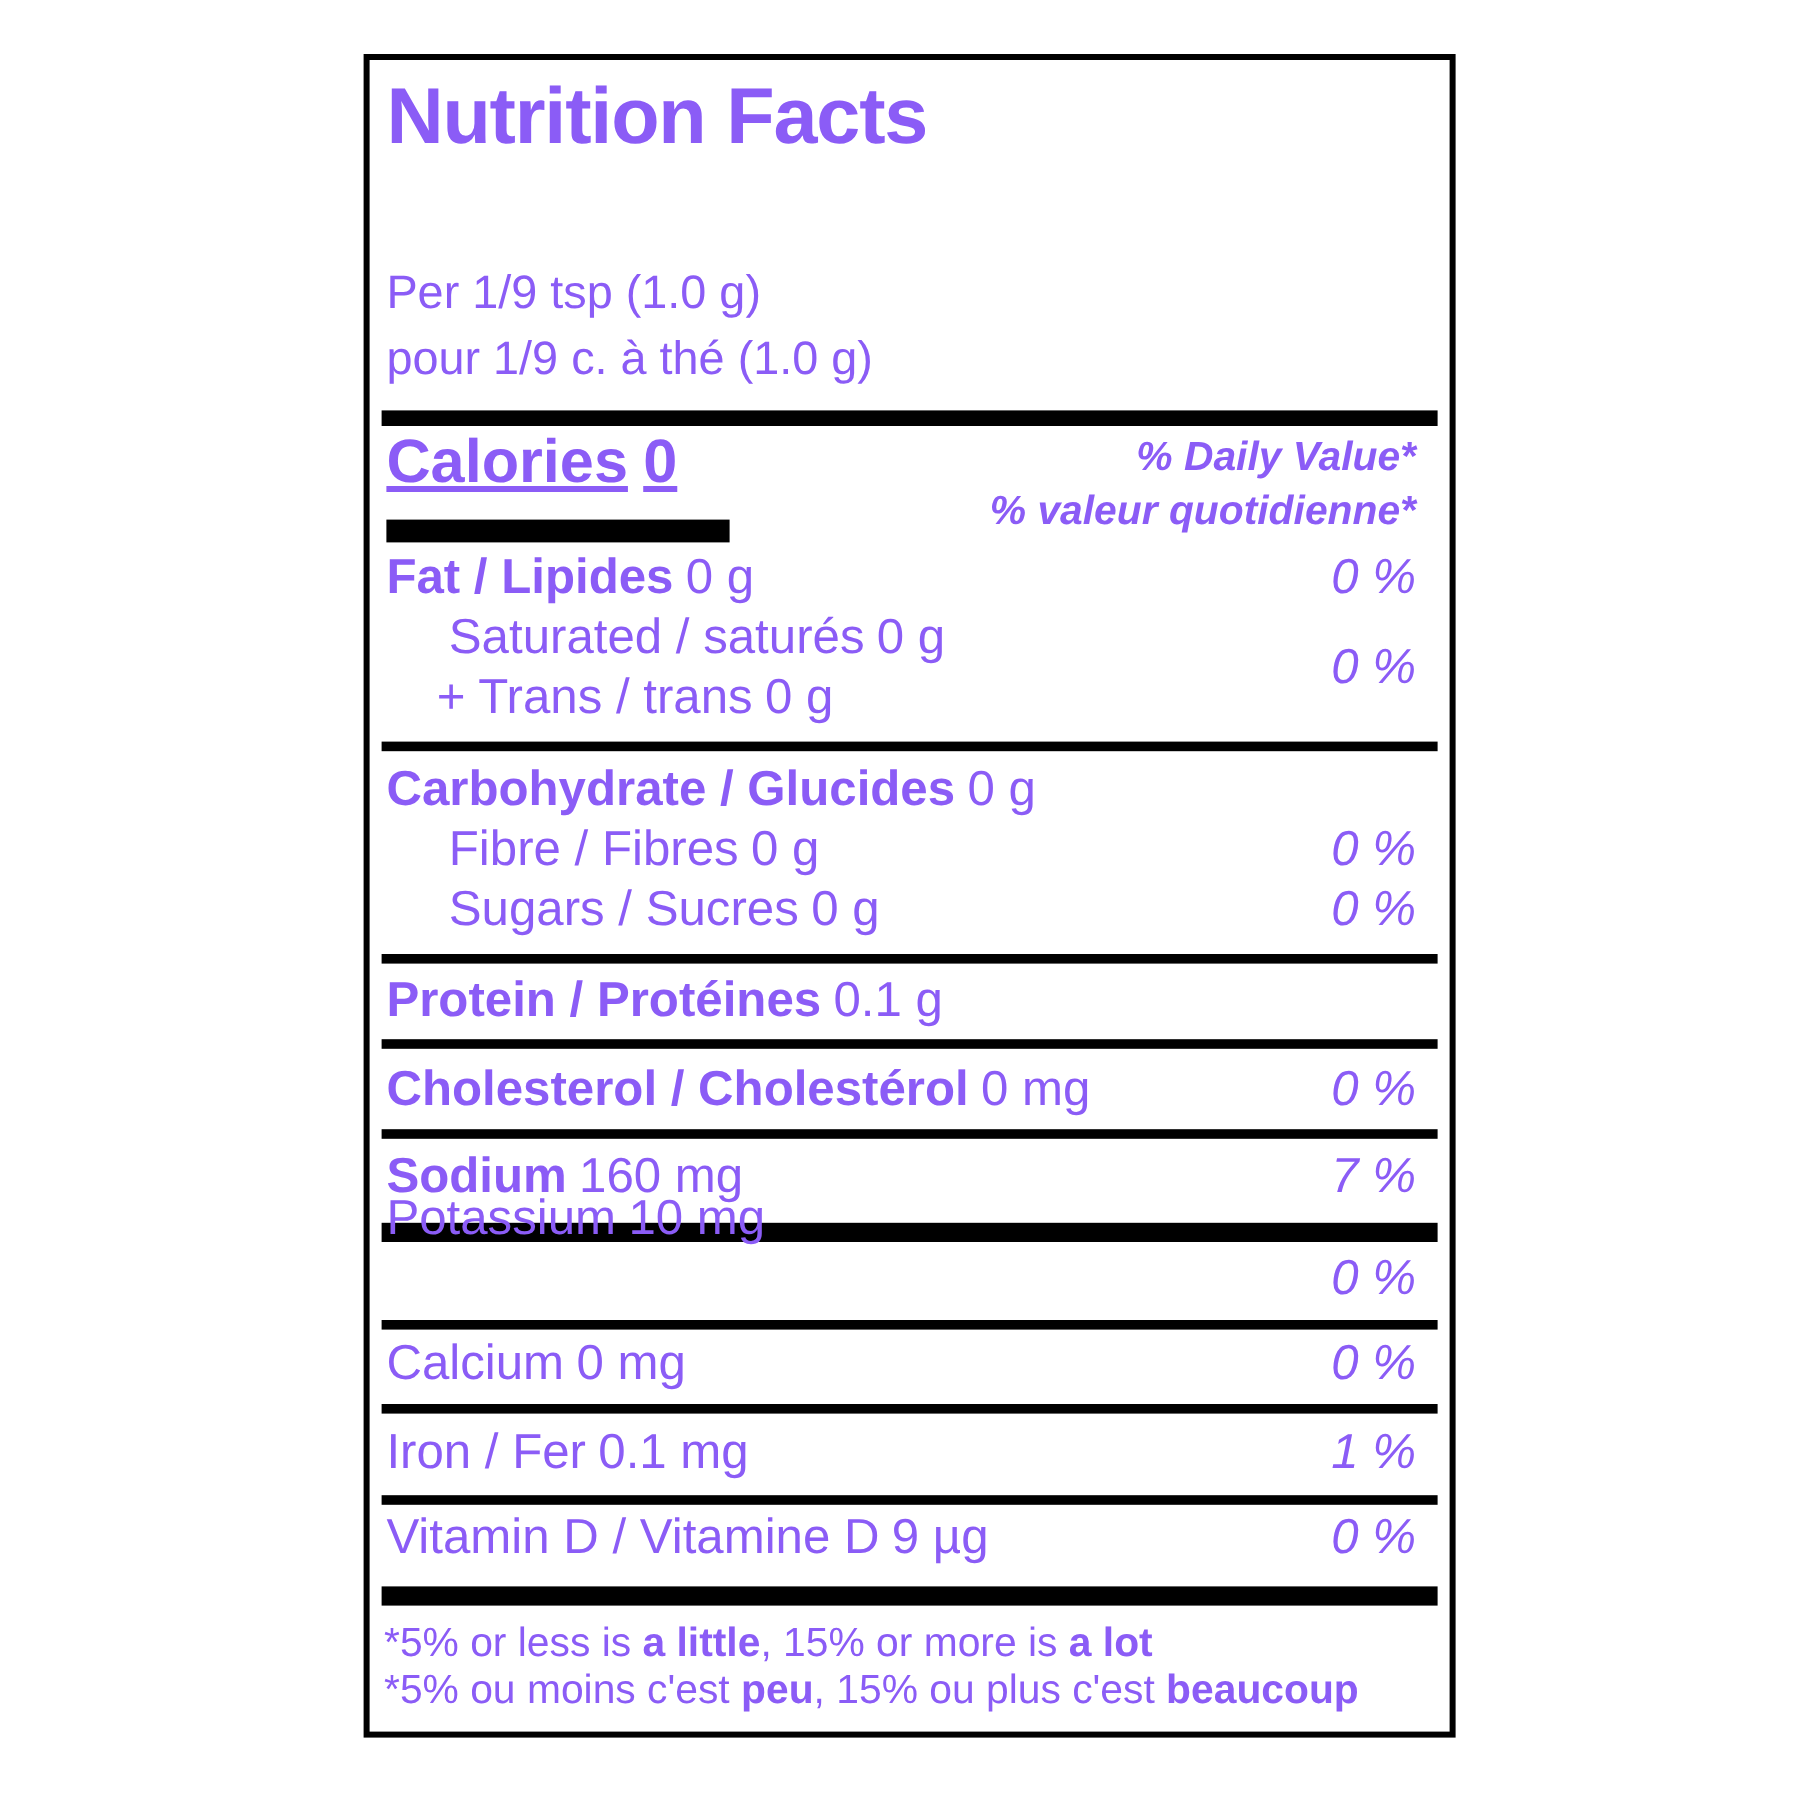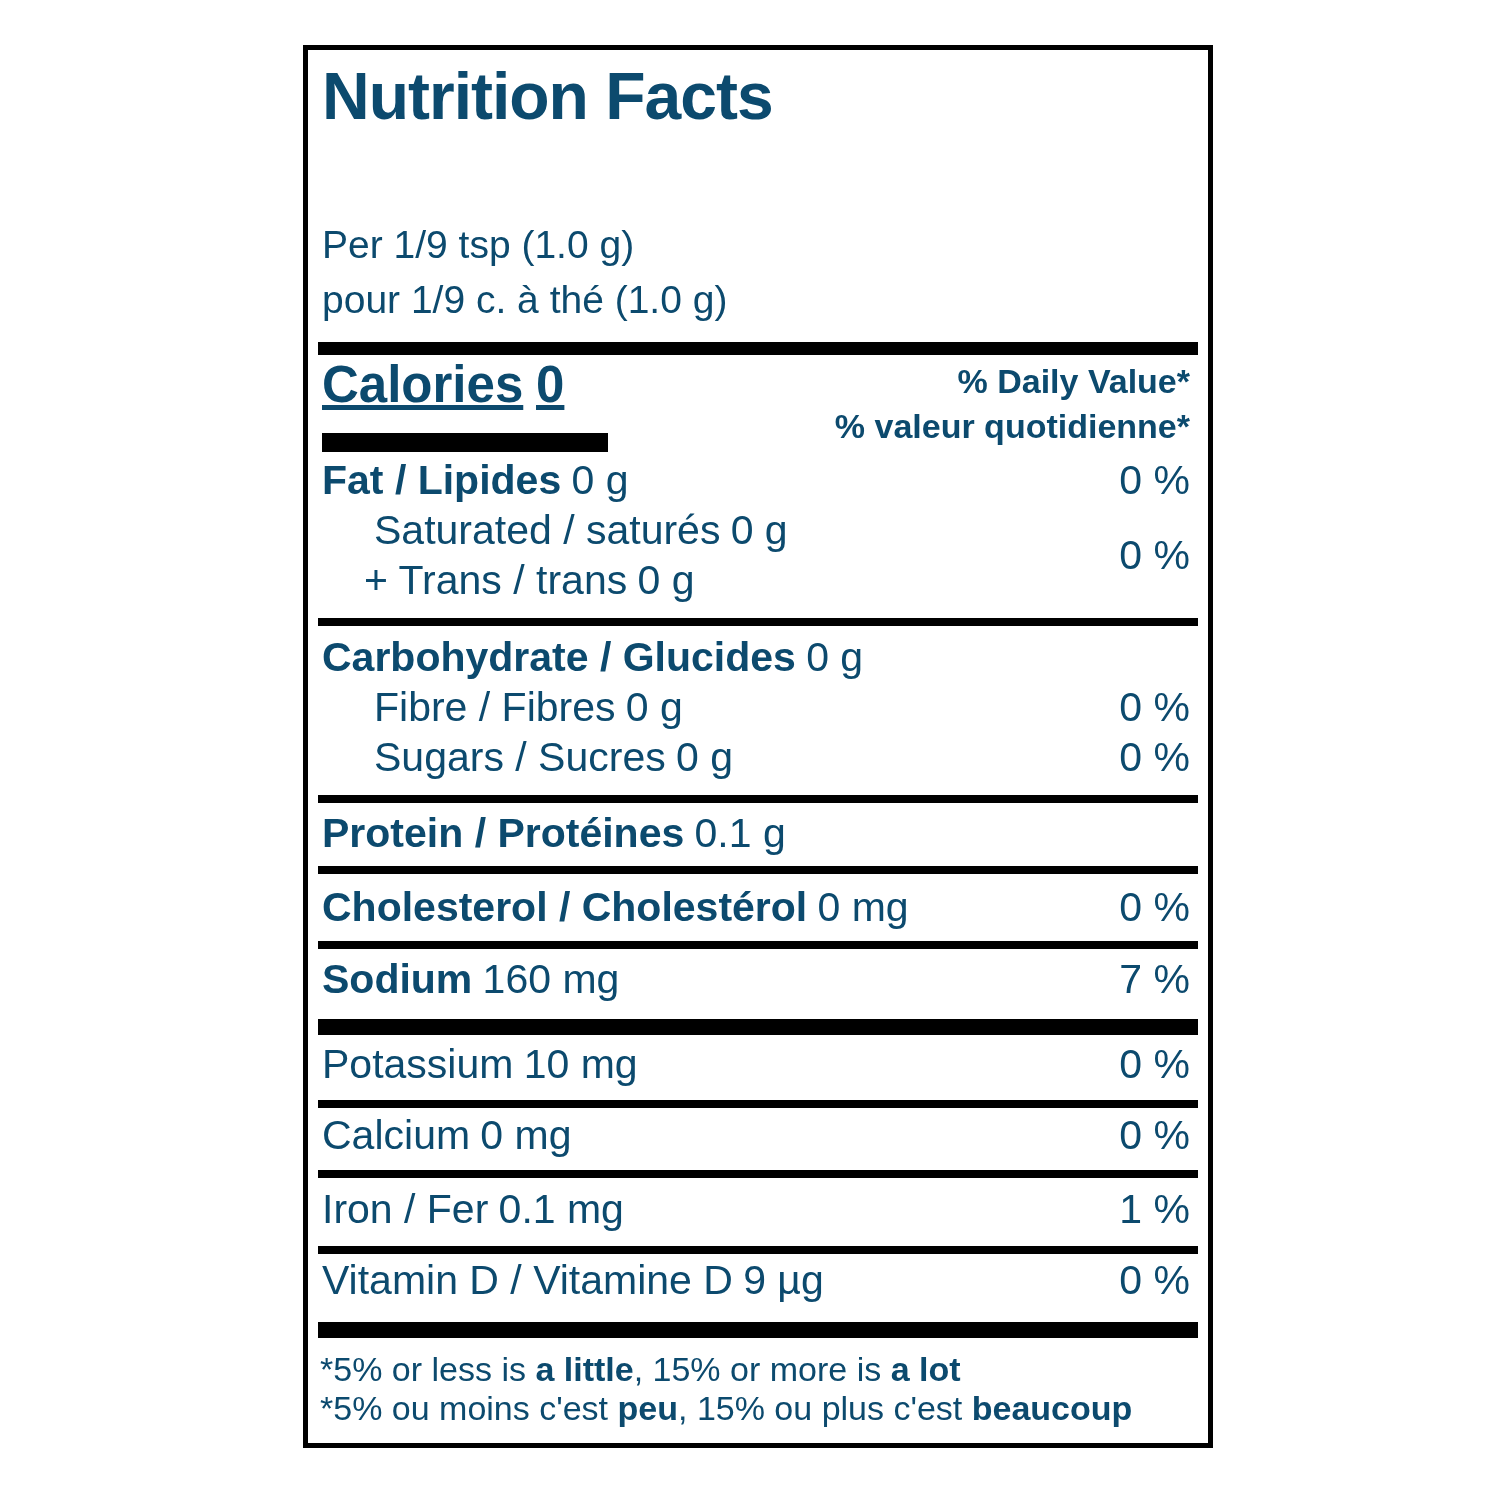--- a/index.html
+++ b/index.html
@@ -1,30 +1,30 @@
 <!DOCTYPE html>
 <html><head>
 <meta charset="utf-8">
 <style>
   html,body{margin:0;padding:0;background:#ffffff;}
   #canvas{position:relative;width:1220px;height:1500px;background:#ffffff;overflow:hidden;
-          font-family:"Liberation Sans","DejaVu Sans",sans-serif;color:#0c4a6e;}
+          font-family:"Liberation Sans","DejaVu Sans",sans-serif;color:#8b5cf6;}
   .box{position:absolute;left:303px;top:45px;width:910px;height:1403px;
        border:5px solid #000;box-sizing:border-box;background:#fff;}
   .abs{position:absolute;white-space:nowrap;}
   .t66{font-size:66px;font-weight:bold;line-height:1;letter-spacing:-1px;}
   .t39{font-size:39px;line-height:1;}
   .t51{font-size:51px;font-weight:bold;line-height:1;text-decoration:underline;}
   .t34b{font-size:34px;font-weight:bold;line-height:1;}
   .t41{font-size:41px;line-height:1;}
   .t34{font-size:34px;line-height:1;}
   .bold{font-weight:bold;}
   .rule{position:absolute;left:10px;right:10px;height:8px;background:#000;}
   .bar{position:absolute;left:10px;right:10px;background:#000;}
-  .dv{right:18px;text-align:right;}
+  .dv{right:28px;text-align:right;font-style:italic;}
   .amt{margin-left:0.25em;}
 </style>
 </head>
 <body>
 
 <div id="canvas">
   <div class="box">
 
     <div class="abs t66" style="top:13px;left:14px">Nutrition Facts</div>
 
@@ -82,21 +82,21 @@
 
     <div class="rule" style="top:891px"></div>
 
     <div class="abs t41" style="top:909px;left:14px">
       <span class="bold">Sodium</span><span class="amt">160 mg</span>
     </div>
     <div class="abs t41 dv" style="top:909px">7 %</div>
 
     <div class="bar" style="top:969px;height:16px"></div>
 
-    <div class="abs t41" style="top:994px;left:14px">
+    <div class="abs t41" style="top:944px;left:14px">
       <span>Potassium</span><span class="amt">10 mg</span>
     </div>
     <div class="abs t41 dv" style="top:994px">0 %</div>
 
     <div class="rule" style="top:1050px"></div>
 
     <div class="abs t41" style="top:1065px;left:14px">
       <span>Calcium</span><span class="amt">0 mg</span>
     </div>
     <div class="abs t41 dv" style="top:1065px">0 %</div>

